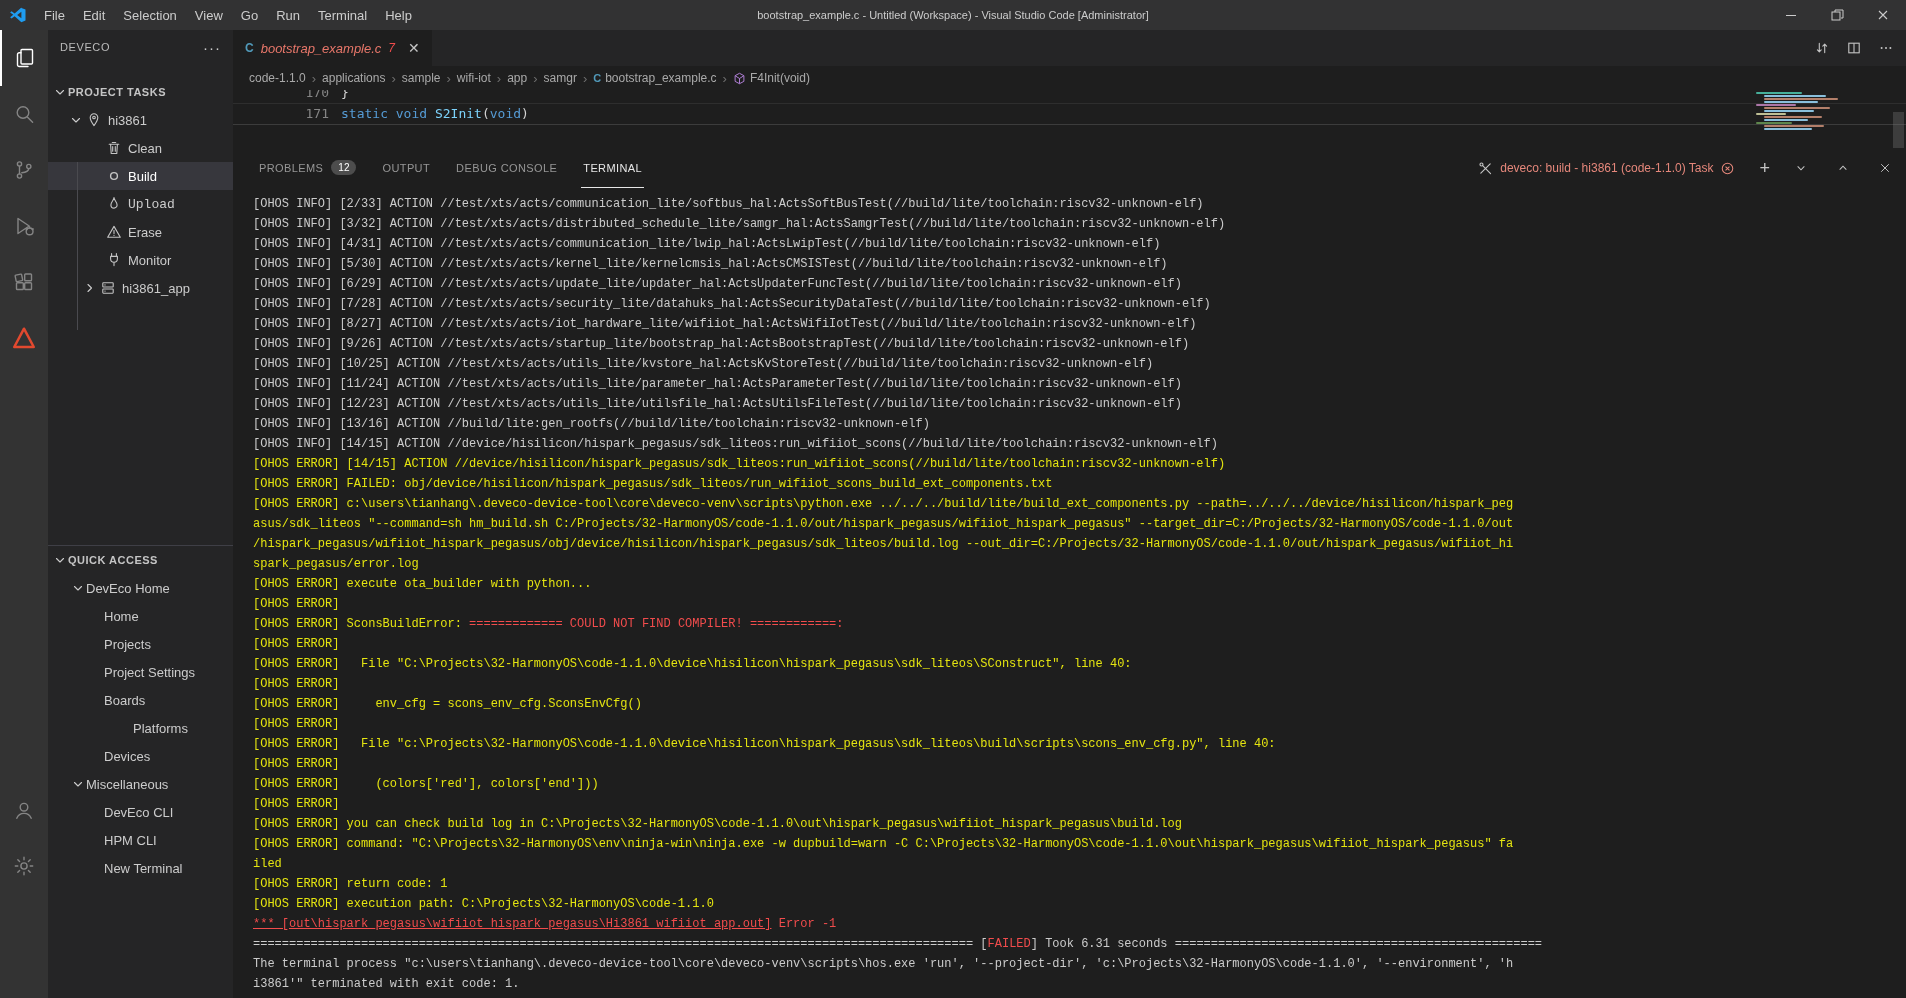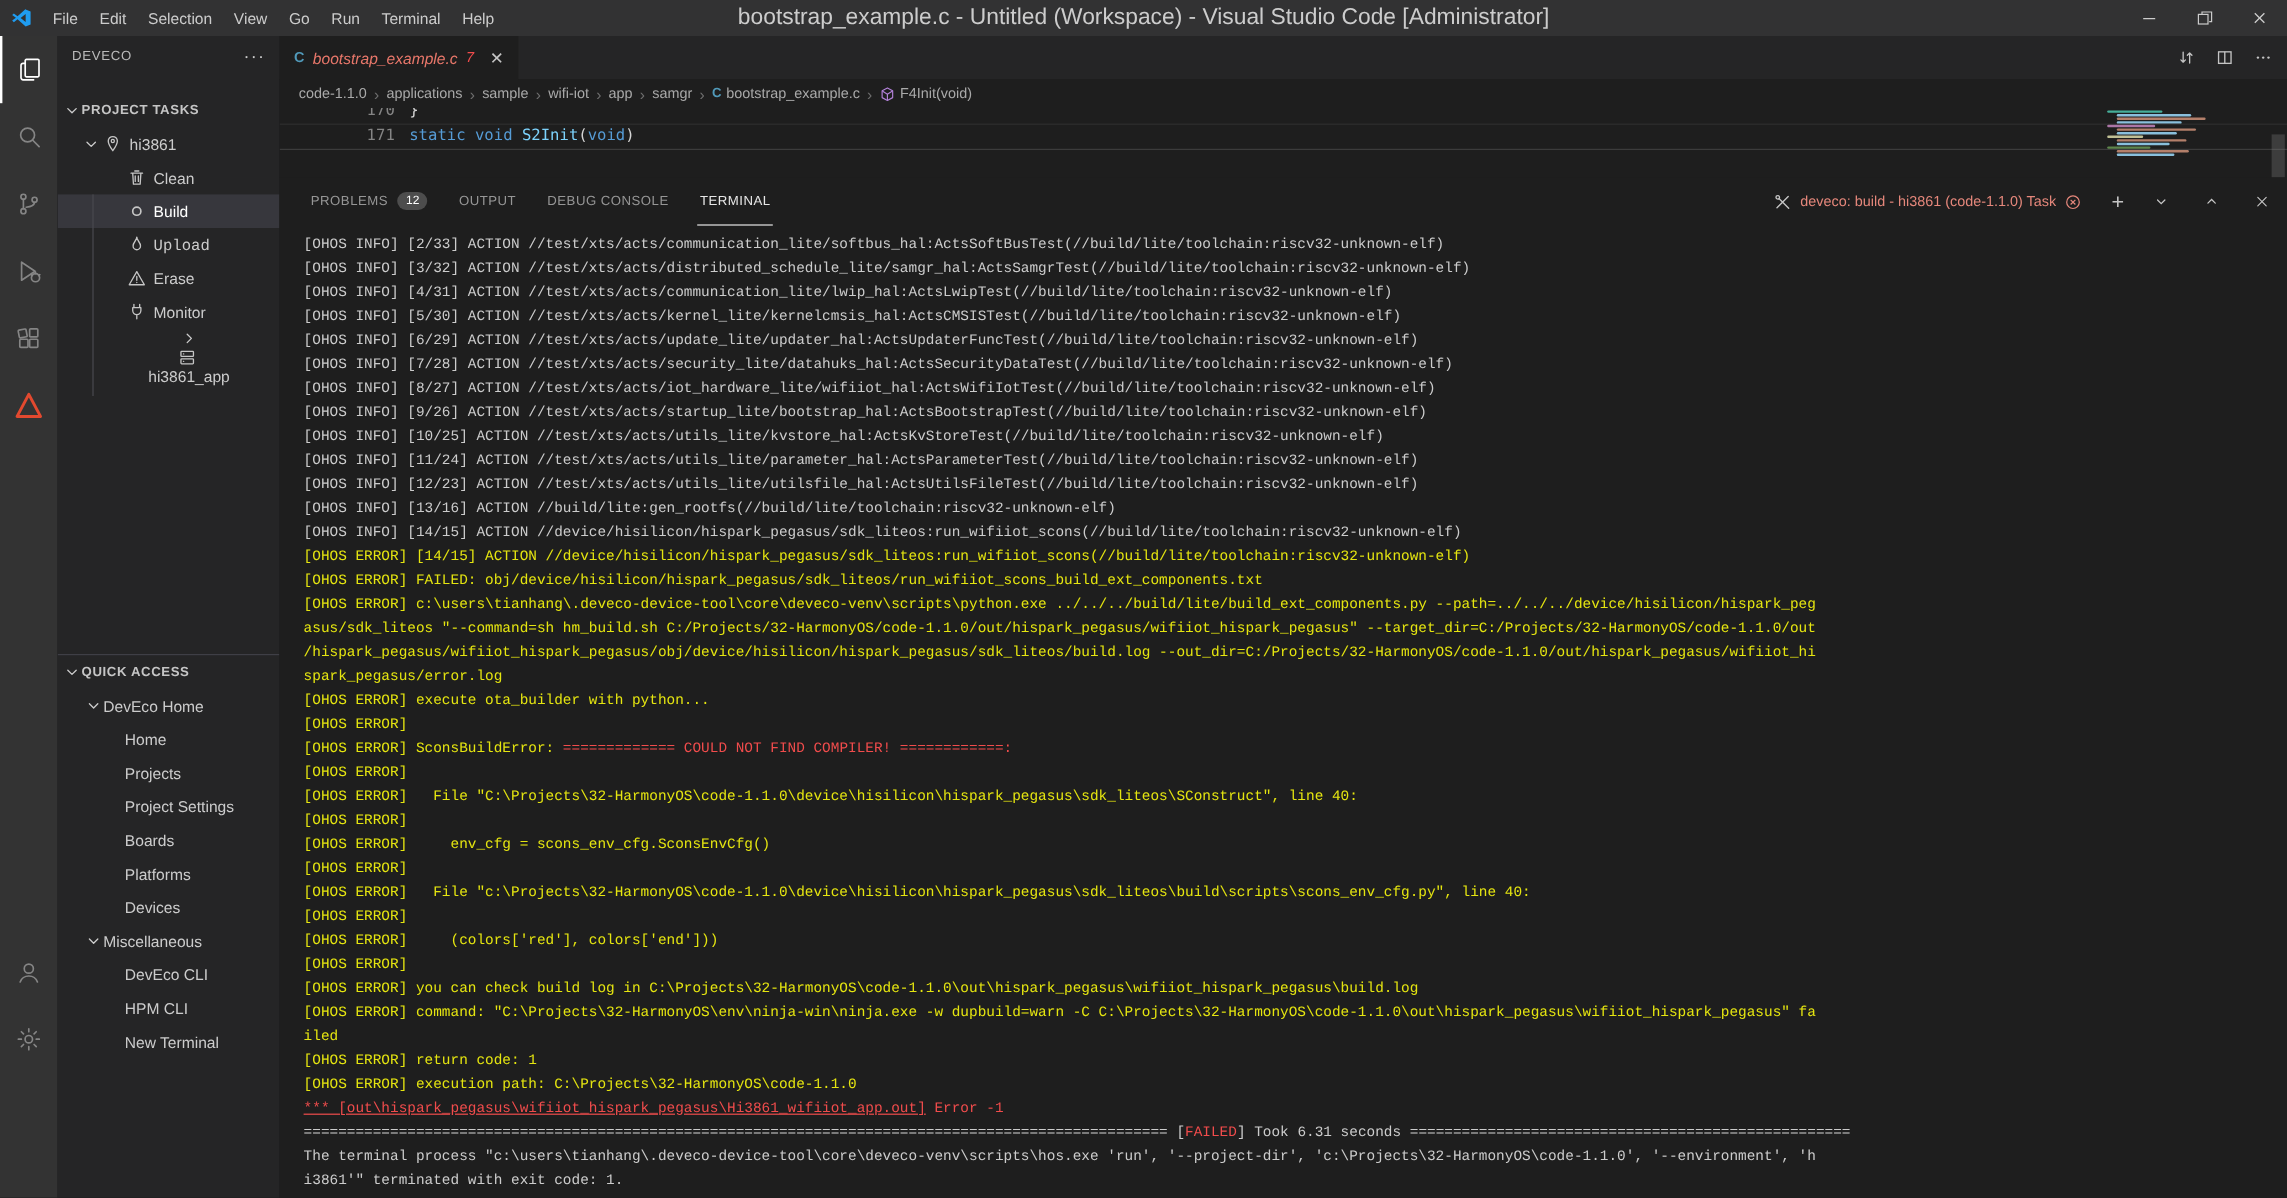--- a/index.html
+++ b/index.html
@@ -4,21 +4,21 @@
 <style>
   html,body{margin:0;padding:0}
   body{width:1906px;height:998px;position:relative;overflow:hidden;background:#1e1e1e;
        font-family:"Liberation Sans",sans-serif;color:#cccccc;}
   svg{display:block}
   
   .titlebar{position:absolute;top:0;left:0;width:1906px;height:30px;background:#323233;background:#323233;
             display:flex;align-items:center;z-index:5}
   .vslogo{margin:0 8px 0 9px}
   .menu-item{padding:0 9px;height:100%;display:flex;align-items:center;font-size:13px;color:#cccccc;cursor:default}
-  .win-title{position:absolute;left:0;right:0;text-align:center;font-size:19px;color:#cccccc;pointer-events:none}
+  .win-title{position:absolute;left:0;right:0;text-align:center;font-size:11px;color:#cccccc;pointer-events:none}
   .win-ctrls{margin-left:auto;display:flex;height:100%;z-index:2}
   .win-btn{width:46px;height:100%;display:flex;align-items:center;justify-content:center;color:#cccccc}
   
   .activitybar{position:absolute;top:30px;left:0;width:48px;bottom:0;background:#333333}
   .act-item{width:48px;height:56px;display:flex;align-items:center;justify-content:center;color:#858585;cursor:pointer}
   .act-item.act-active{color:#ffffff;border-left:2px solid #ffffff}
   .act-item.act-active svg{margin-left:-2px}
   .act-bottom{position:absolute;left:0;width:48px;top:752px}
   
   .sidebar{position:absolute;top:30px;left:48px;width:185px;bottom:0;background:#252526;overflow:hidden}
@@ -242,21 +242,21 @@
           <span class="slabel">Erase</span>
         </div>
         <div class="srow" style="padding-left: 56px;">
           <span class="ticon">
             <svg width="16" height="16" viewBox="0 0 16 16" fill="none" stroke="currentColor" stroke-width="1.1" stroke-linecap="round" stroke-linejoin="round">
               <path d="M5.6 1.6v2.8M10.4 1.6v2.8M4.6 4.4h6.8v2.4a3.4 3.4 0 0 1-6.8 0zM8 10.4v3.2"></path>
             </svg>
           </span>
           <span class="slabel">Monitor</span>
         </div>
-        <div class="srow" style="padding-left: 34px; flex-direction: column;">
+        <div class="srow" style="padding-left: 34px;">
           <span class="tchev">
             <svg width="16" height="16" viewBox="0 0 16 16" fill="none" stroke="currentColor" stroke-width="1.1" stroke-linecap="round" stroke-linejoin="round">
               <path d="M6 4.5L9.5 8L6 11.5"></path>
             </svg>
           </span>
           <span class="ticon">
             <svg width="16" height="16" viewBox="0 0 16 16" fill="none" stroke="currentColor" stroke-width="1.1" stroke-linecap="round" stroke-linejoin="round">
               <rect x="2.8" y="2.8" width="10.4" height="4.2" rx=".6"></rect>
               <rect x="2.8" y="9" width="10.4" height="4.2" rx=".6"></rect>
               <path d="M4.9 4.9h.2M4.9 11.1h.2"></path>
@@ -290,21 +290,21 @@
         </div>
         <div class="srow" style="padding-left: 56px;">
           <span class="slabel">Projects</span>
         </div>
         <div class="srow" style="padding-left: 56px;">
           <span class="slabel">Project Settings</span>
         </div>
         <div class="srow" style="padding-left: 56px;">
           <span class="slabel">Boards</span>
         </div>
-        <div class="srow" style="padding-left: 56px;">
+        <div class="srow" style="padding-left: 40px; justify-content: center;">
           <span class="slabel">Platforms</span>
         </div>
         <div class="srow" style="padding-left: 56px;">
           <span class="slabel">Devices</span>
         </div>
         <div class="srow" style="padding-left: 22px;">
           <span class="tchev">
             <svg width="16" height="16" viewBox="0 0 16 16" fill="none" stroke="currentColor" stroke-width="1.1" stroke-linecap="round" stroke-linejoin="round">
               <path d="M4.5 6.5L8 10l3.5-3.5"></path>
             </svg>

